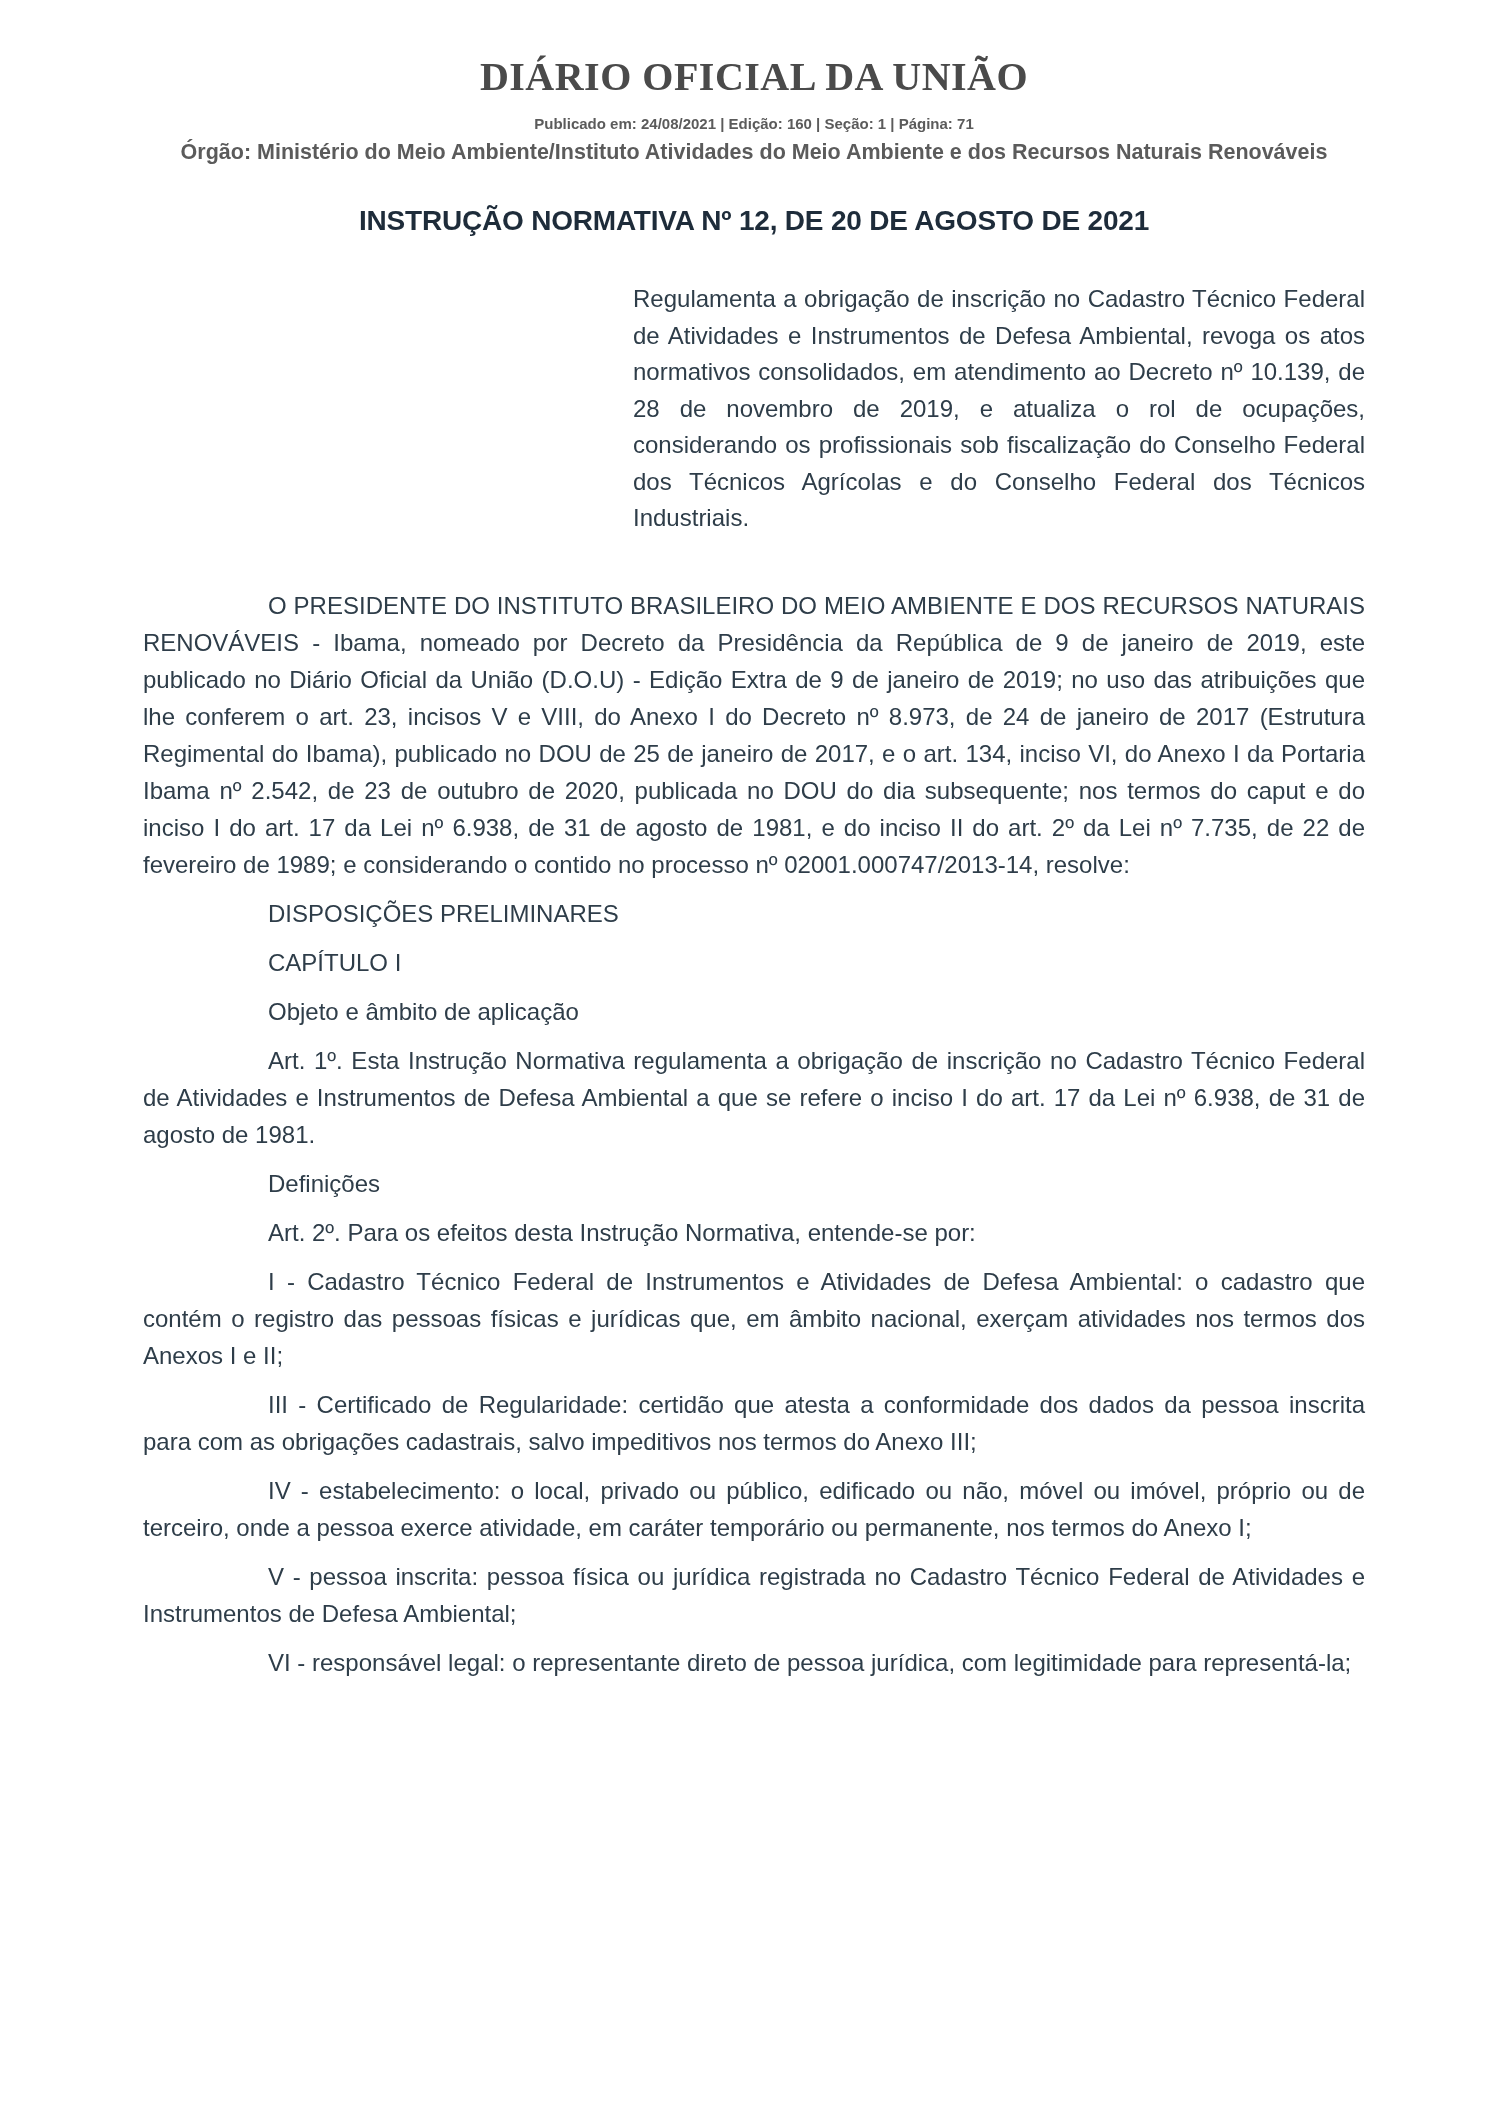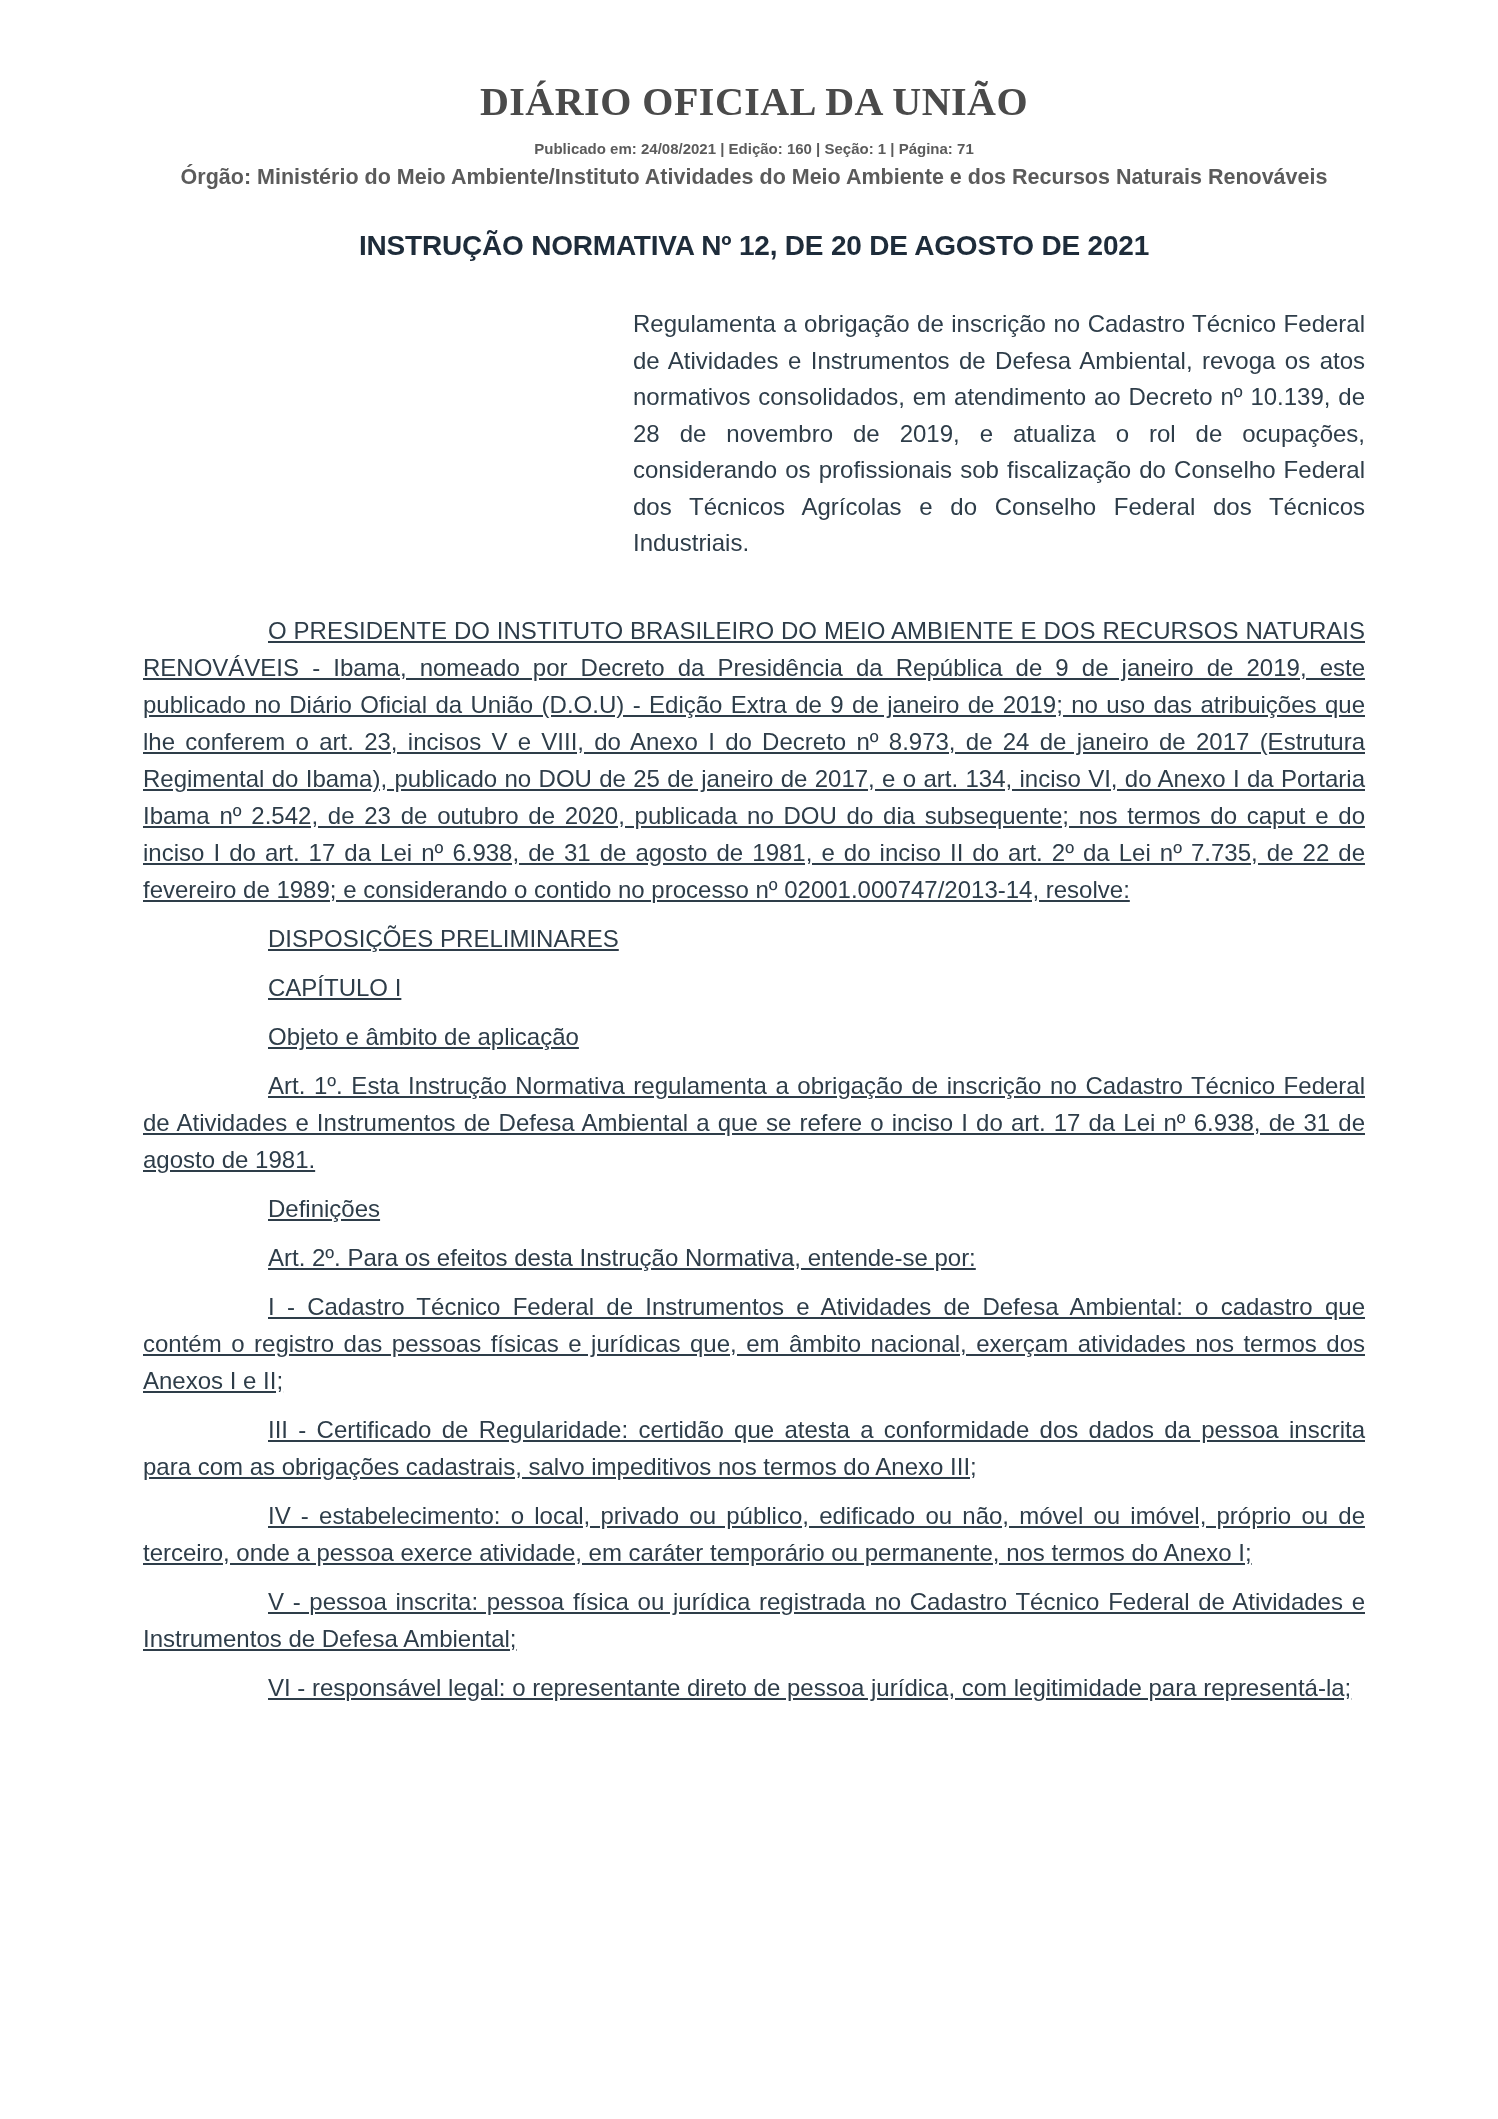--- a/index.html
+++ b/index.html
@@ -7,21 +7,21 @@
     margin: 0;
     padding: 0;
     background: #ffffff;
   }
   .page {
     position: relative;
     width: 1498px;
     height: 2119px;
     box-sizing: border-box;
     margin: 0 auto;
-    padding: 80px 133px 0 143px;
+    padding: 55px 133px 0 143px;
     background: #ffffff;
     overflow: hidden;
     font-family: "Liberation Sans", sans-serif;
     color: #2e3d49;
   }
   .masthead {
     margin: 0;
     text-align: center;
     font-family: "Liberation Serif", serif;
     font-weight: bold;
@@ -62,21 +62,20 @@
   .body-text {
     margin: 0;
   }
   .body-text .para {
     margin: 0 0 12px 0;
     text-indent: 125px;
     text-align: justify;
     font-size: 24px;
     line-height: 37px;
     color: #2e3d49;
-    text-decoration: underline;
   }
 </style>
 </head>
 <body>
 
 <div class="page">
 
   <header>
     <h1 class="masthead">DIÁRIO OFICIAL DA UNIÃO</h1>
     <div class="publine">Publicado em: 24/08/2021 | Edição: 160 | Seção: 1 | Página: 71</div>

